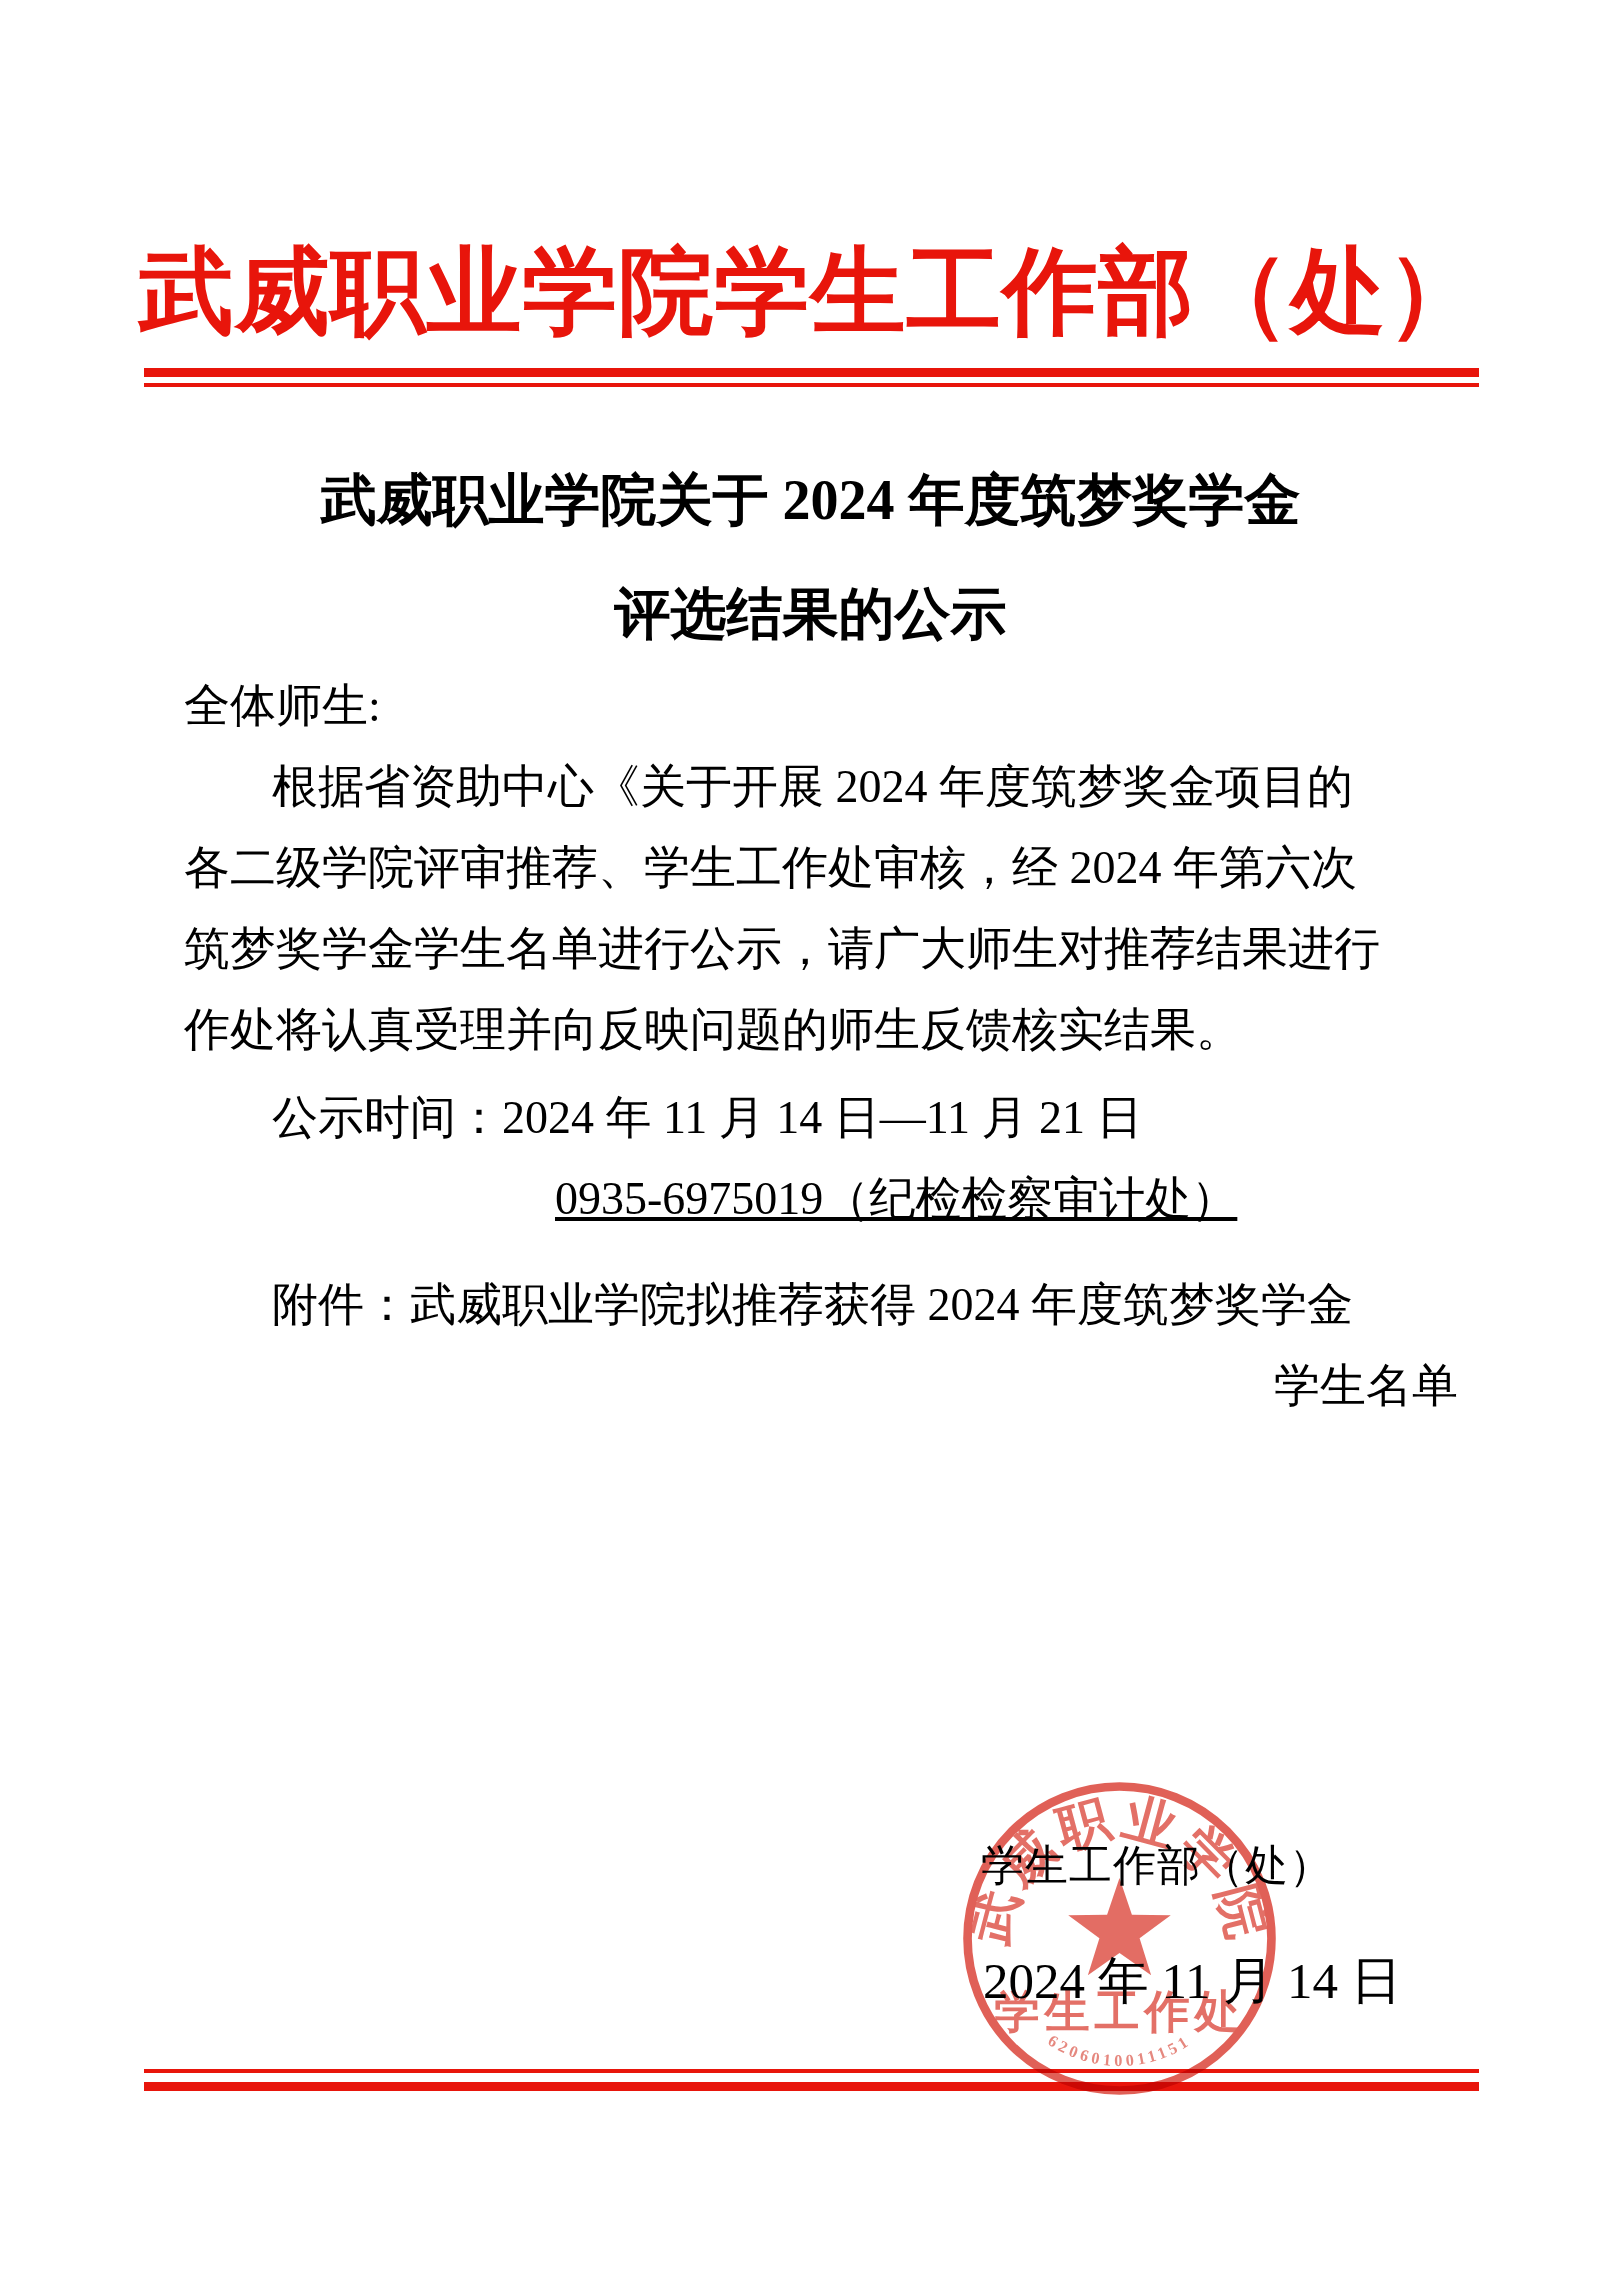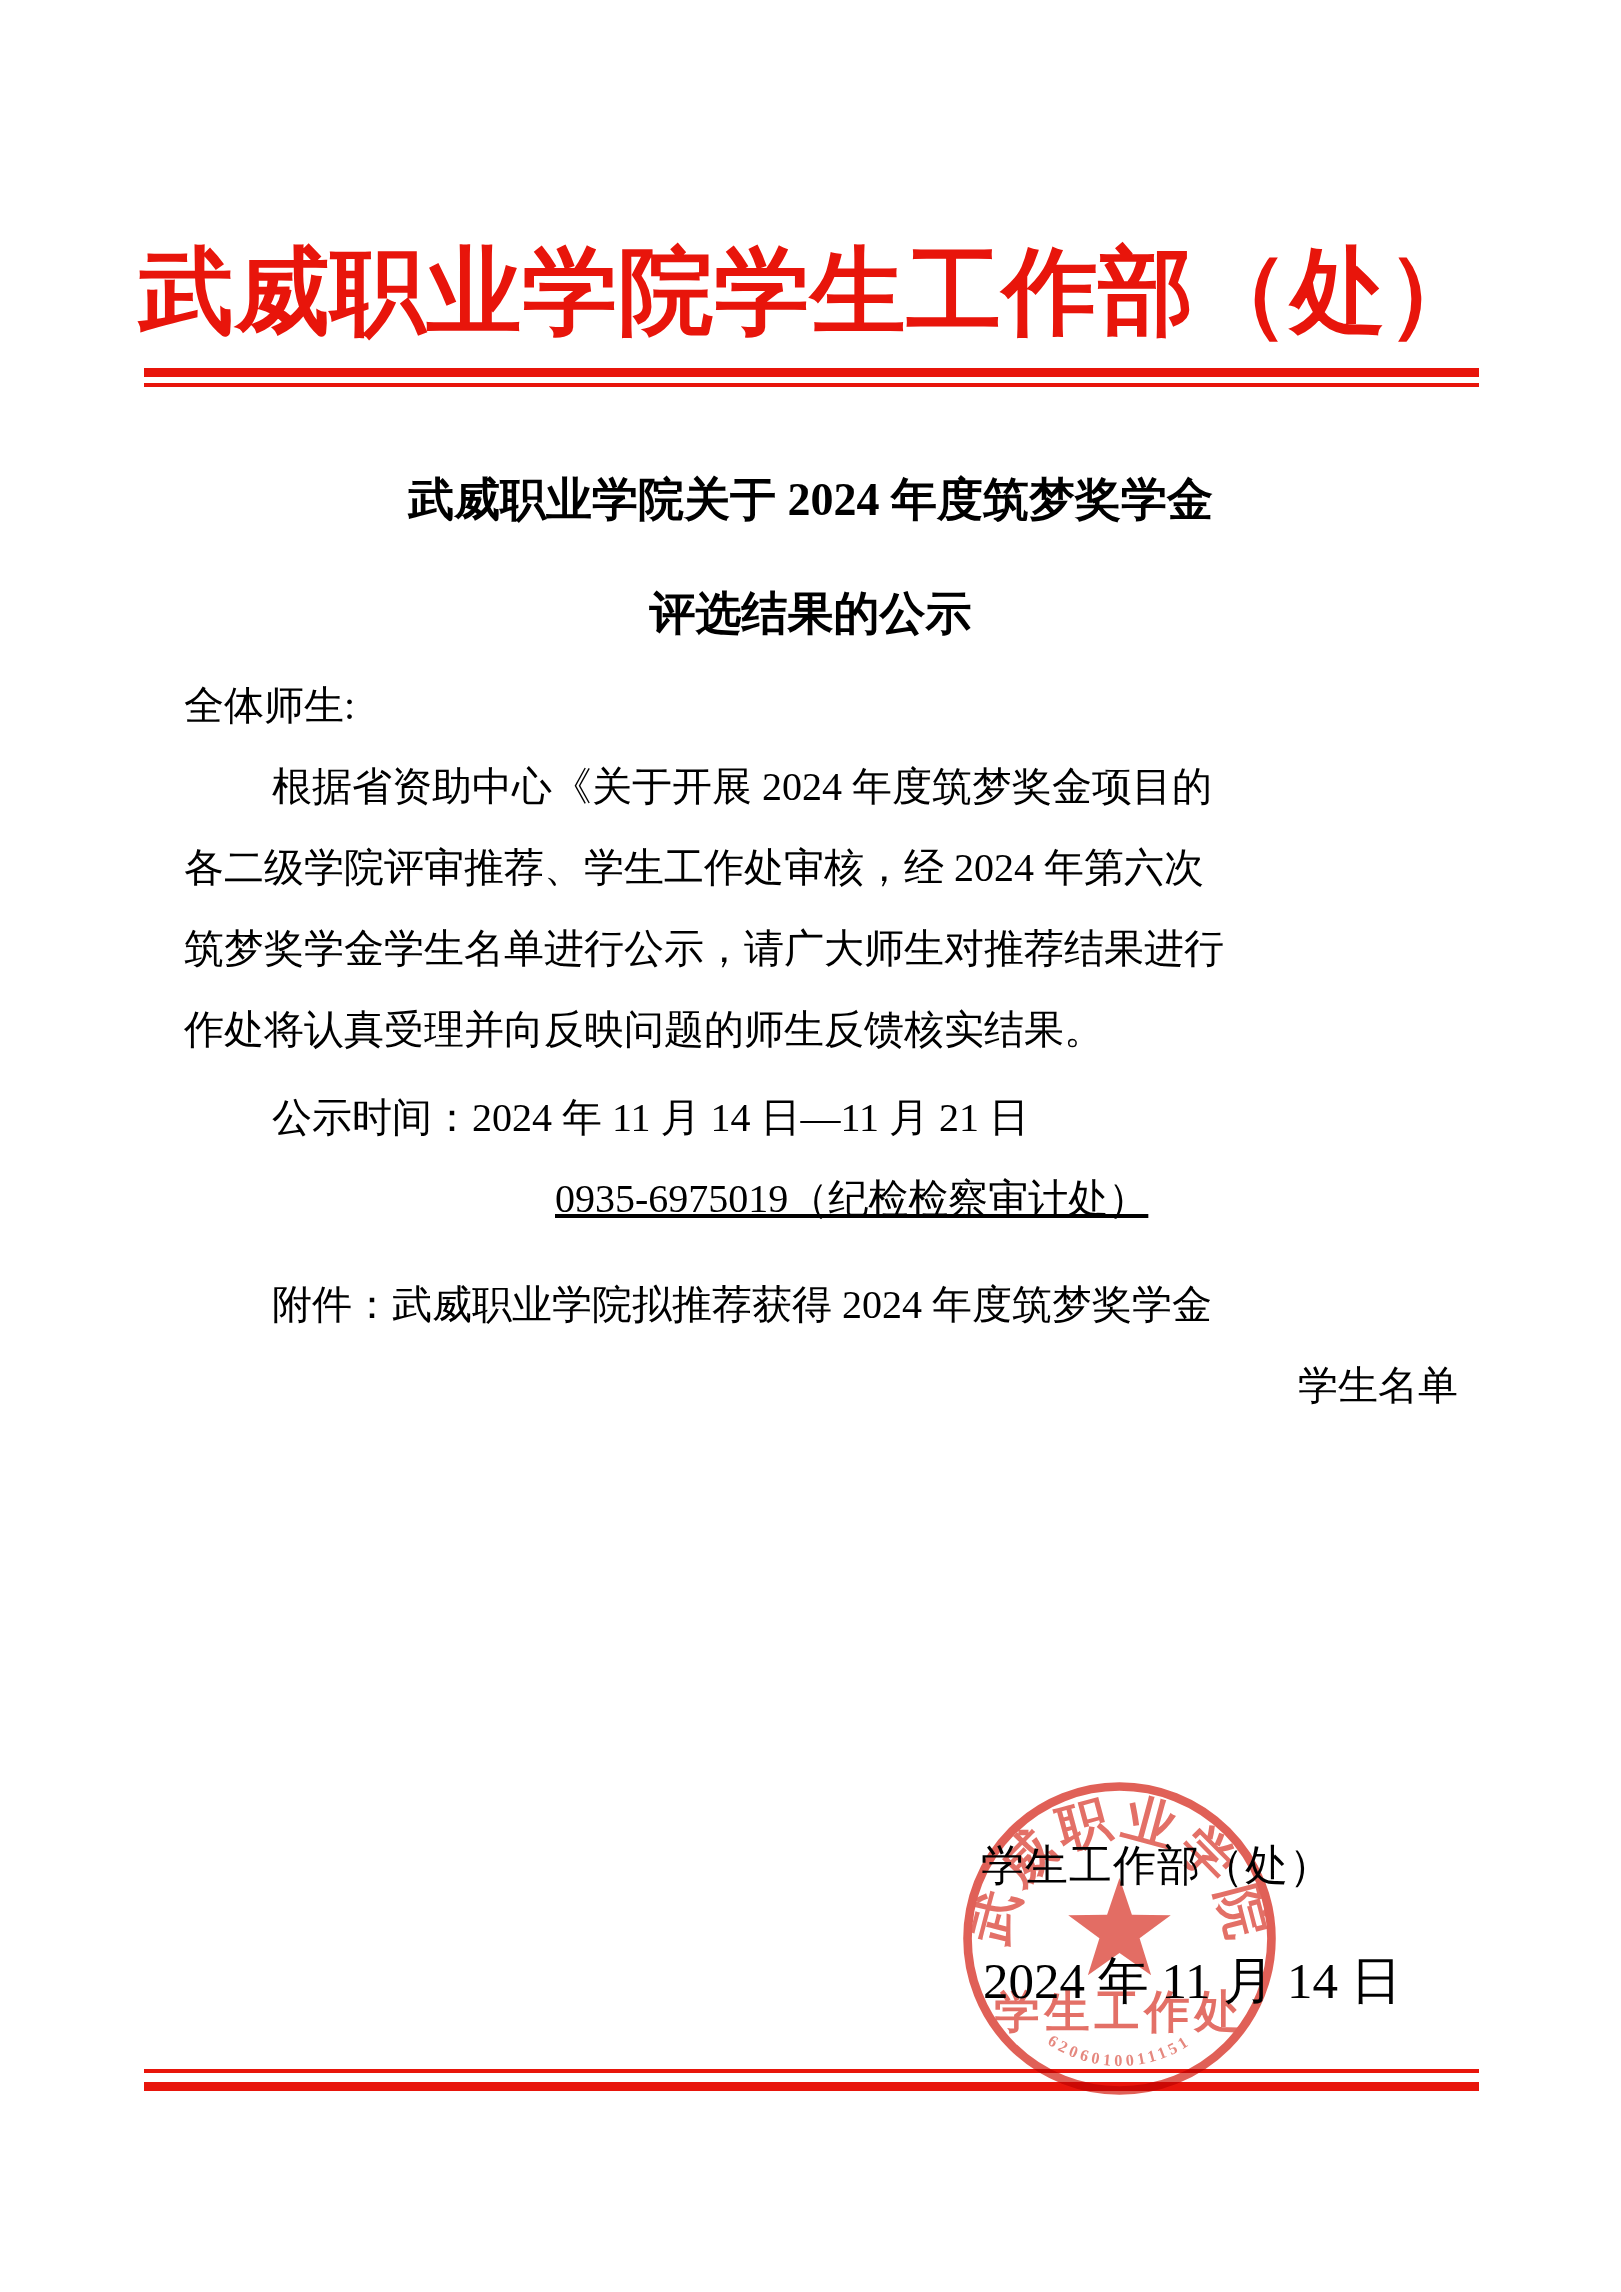--- a/index.html
+++ b/index.html
@@ -24,28 +24,28 @@
   }
   .rule { position:absolute; left:144px; width:1335px; background:#e8150b; }
   .rule-top-thick   { top:368px; height:8.8px;  }
   .rule-top-thin    { top:383px; height:3.9px;  }
   .rule-bottom-thin  { top:2069px; height:3.9px; }
   .rule-bottom-thick { top:2082px; height:8.8px; }
   
   .doc-title {
     position:absolute; top:443px; left:0; width:100%;
     text-align:center;
-    font-size:46px; font-weight:bold;
+    font-size:56px; font-weight:bold;
     line-height:114px;
     white-space:nowrap;
   }
   
   .body-block {
     position:absolute; left:184px; top:665px; width:1274px;
-    font-size:40px;
+    font-size:46px;
   }
   .b-line { height:81px; line-height:81px; white-space:nowrap; }
   .indent-2 { padding-left:88px; }
   .gap-sm { margin-top:6.9px; }
   .gap-md { margin-top:25.5px; }
   .phone2-indent { padding-left:371px;text-decoration:underline; }
   .attach2-indent { padding-left:279px;text-align:right; }
   
   .sig-dept {
     position:absolute; left:981px; top:1831px;

